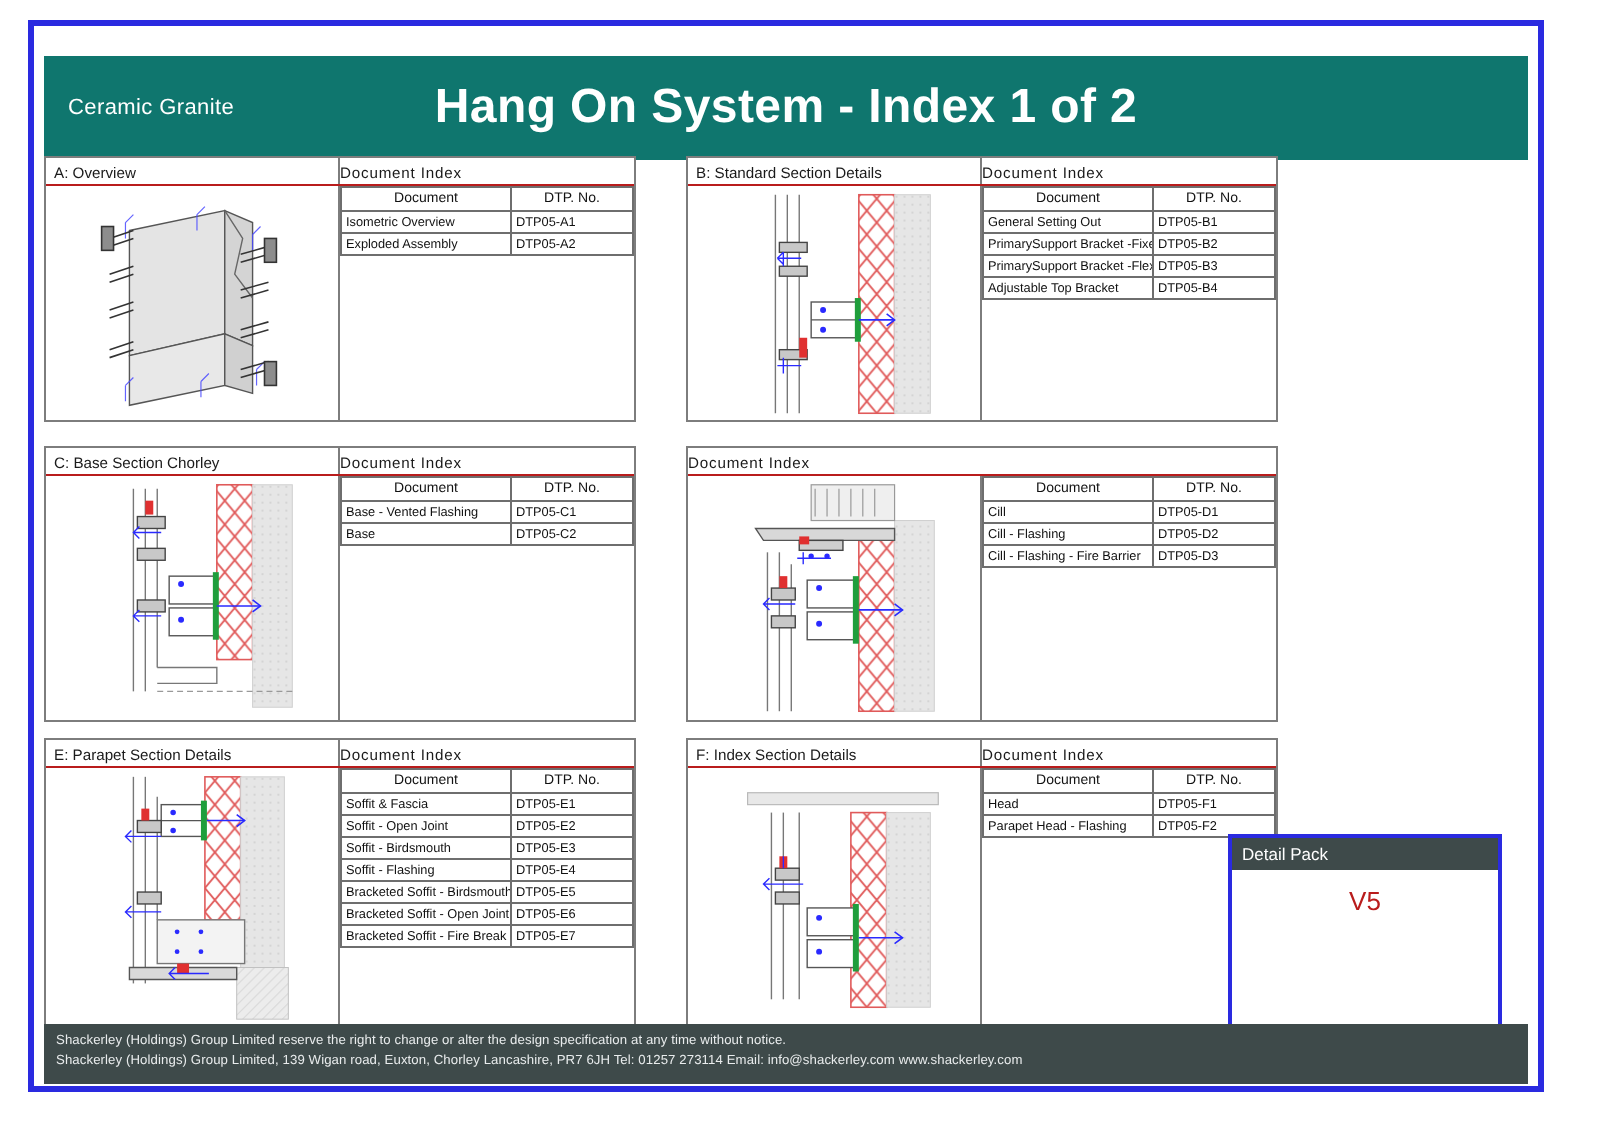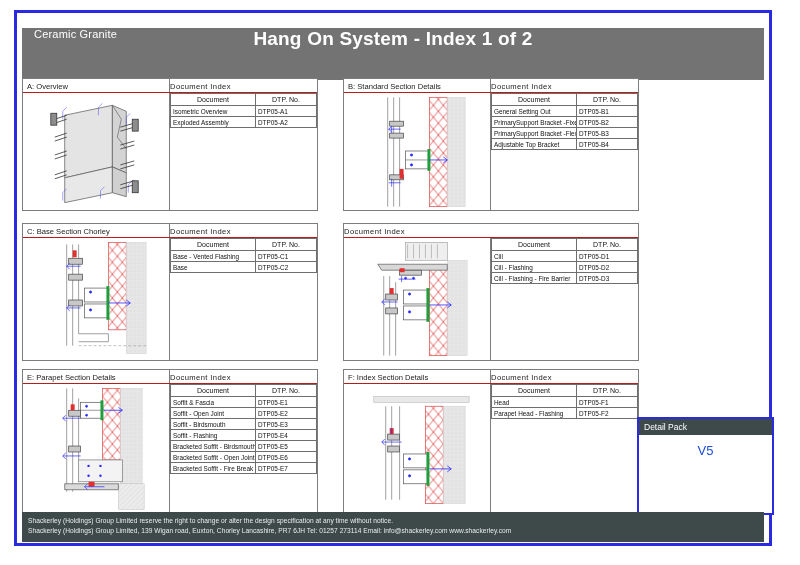--- a/index.html
+++ b/index.html
@@ -6,24 +6,24 @@
   body{width:800px;height:565px;overflow:hidden;font-family:"Liberation Sans",sans-serif;}
 
   .page{position:absolute;left:0;top:0;width:800px;height:565px;background:#ffffff;}
 
   
   .frame{position:absolute;left:14px;top:10px;width:758px;height:536px;
          border:3px solid #2a2ae0;background:#ffffff;box-sizing:border-box;}
 
   
   .header{position:absolute;left:22px;top:28px;width:742px;height:52px;
-          background:#737373;display:flex;align-items:flex-start;box-sizing:border-box;}
+          background:#0f766e;display:flex;align-items:center;box-sizing:border-box;}
   .header-left{color:#ffffff;font-size:11px;padding-left:12px;letter-spacing:.2px;white-space:nowrap;}
   .header-title{position:absolute;left:0;right:0;text-align:center;color:#ffffff;
-                font-size:19px;font-weight:bold;letter-spacing:.2px;}
+                font-size:24px;font-weight:bold;letter-spacing:.2px;}
 
   
   .footer{position:absolute;left:22px;top:512px;width:742px;height:30px;
           background:#3e4a4a;box-sizing:border-box;padding:4px 0 0 6px;}
   .footer div{color:#e9eced;font-size:6.6px;line-height:9.5px;letter-spacing:.05px;white-space:nowrap;}
 
   
   .grid{position:absolute;left:22px;top:78px;width:742px;height:430px;}
   .panel{position:absolute;width:296px;}
   .panel.col2{left:305px;padding-left:16px;}
@@ -47,25 +47,25 @@
   table.idx{width:100%;border-collapse:collapse;table-layout:fixed;}
   table.idx th,table.idx td{border:1px solid #6e6e6e;font-size:6.4px;color:#111;
         height:10px;padding:0 2px;font-weight:normal;overflow:hidden;white-space:nowrap;}
   table.idx th{text-align:center;font-size:7px;height:11px;}
   table.idx td.doc{text-align:left;}
   table.idx td.no{text-align:left;width:56px;}
   table.idx th.doch{width:auto;}
   table.idx th.noh{width:56px;}
 
   
-  .detailpack{position:absolute;left:637px;top:417px;width:137px;height:98px;
+  .detailpack{position:absolute;left:614px;top:417px;width:137px;height:98px;
               border:2px solid #2a2ae0;background:#ffffff;box-sizing:border-box;}
   .dp-bar{height:16px;background:#3e4a4a;color:#fff;font-size:8.5px;padding:3px 0 0 5px;box-sizing:border-box;}
   .dp-code{text-align:center;color:#2a5bef;font-size:29px;margin-top:8px;letter-spacing:.5px;}
-  .dp-ver{text-align:center;color:#1d4ed8;font-size:13px;margin-top:8px;}
+  .dp-ver{text-align:center;color:#b91c1c;font-size:13px;margin-top:8px;}
 
   
   .dwg{position:absolute;left:0;top:0;width:100%;height:100%;}
 </style>
 </head>
 <body>
 
 <div class="page">
   <div class="frame"></div>
 

